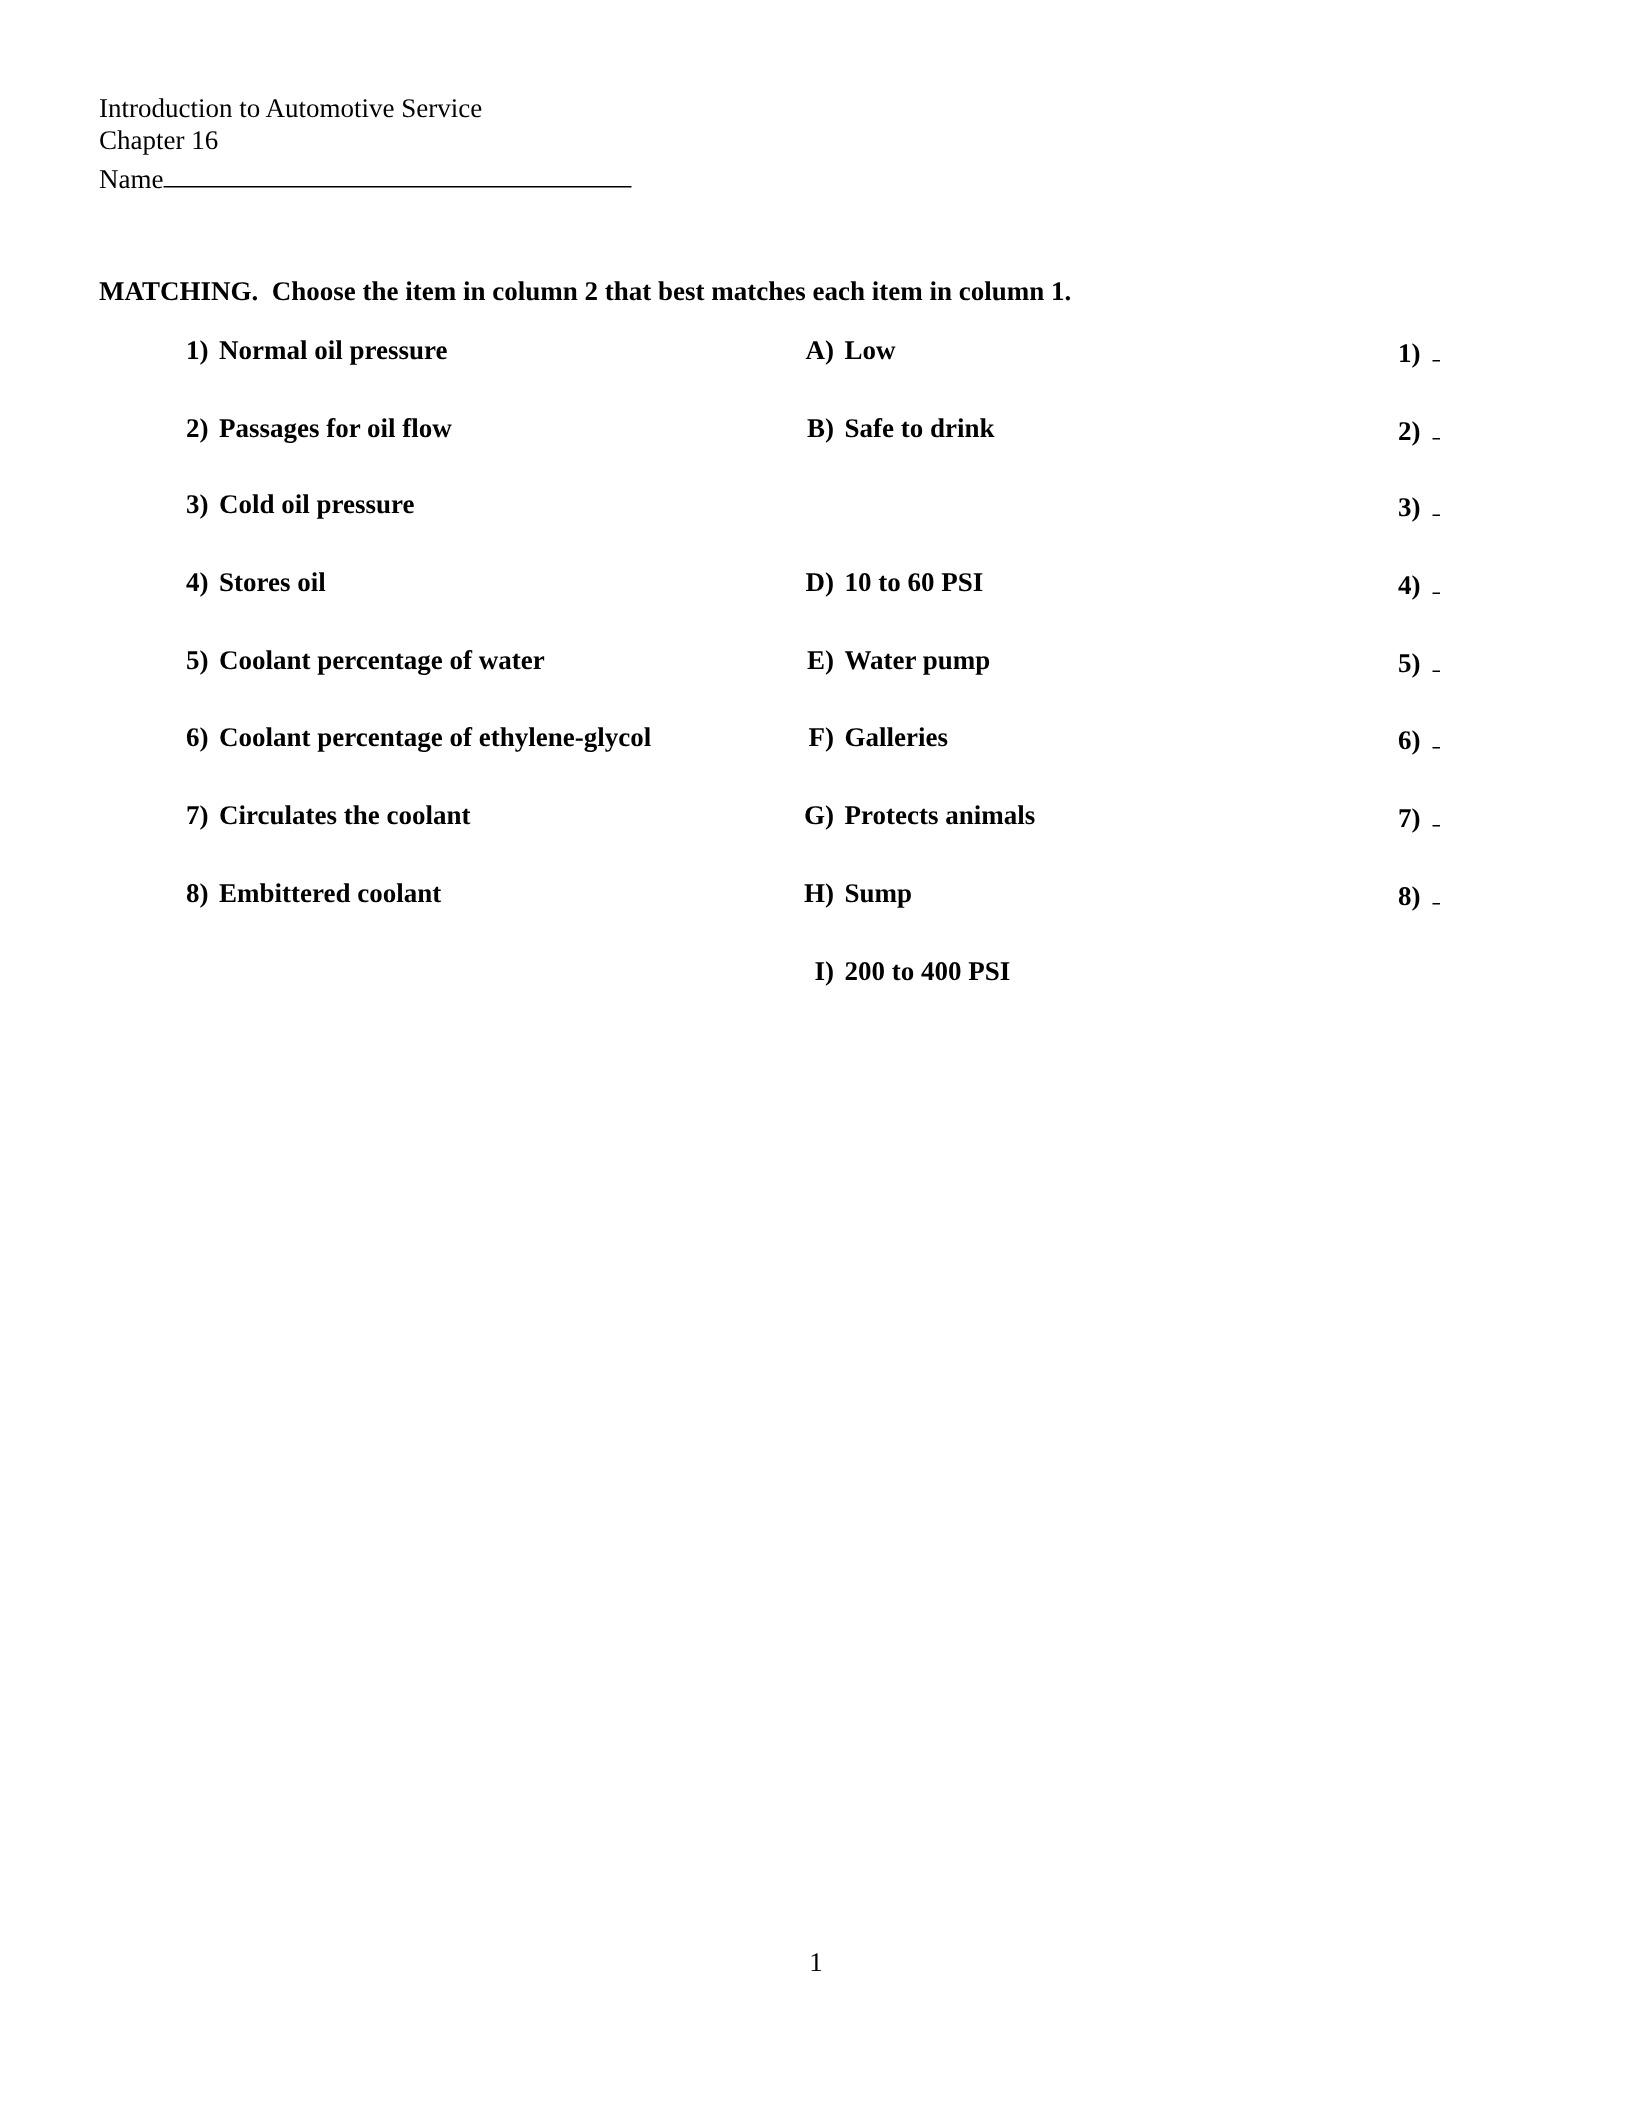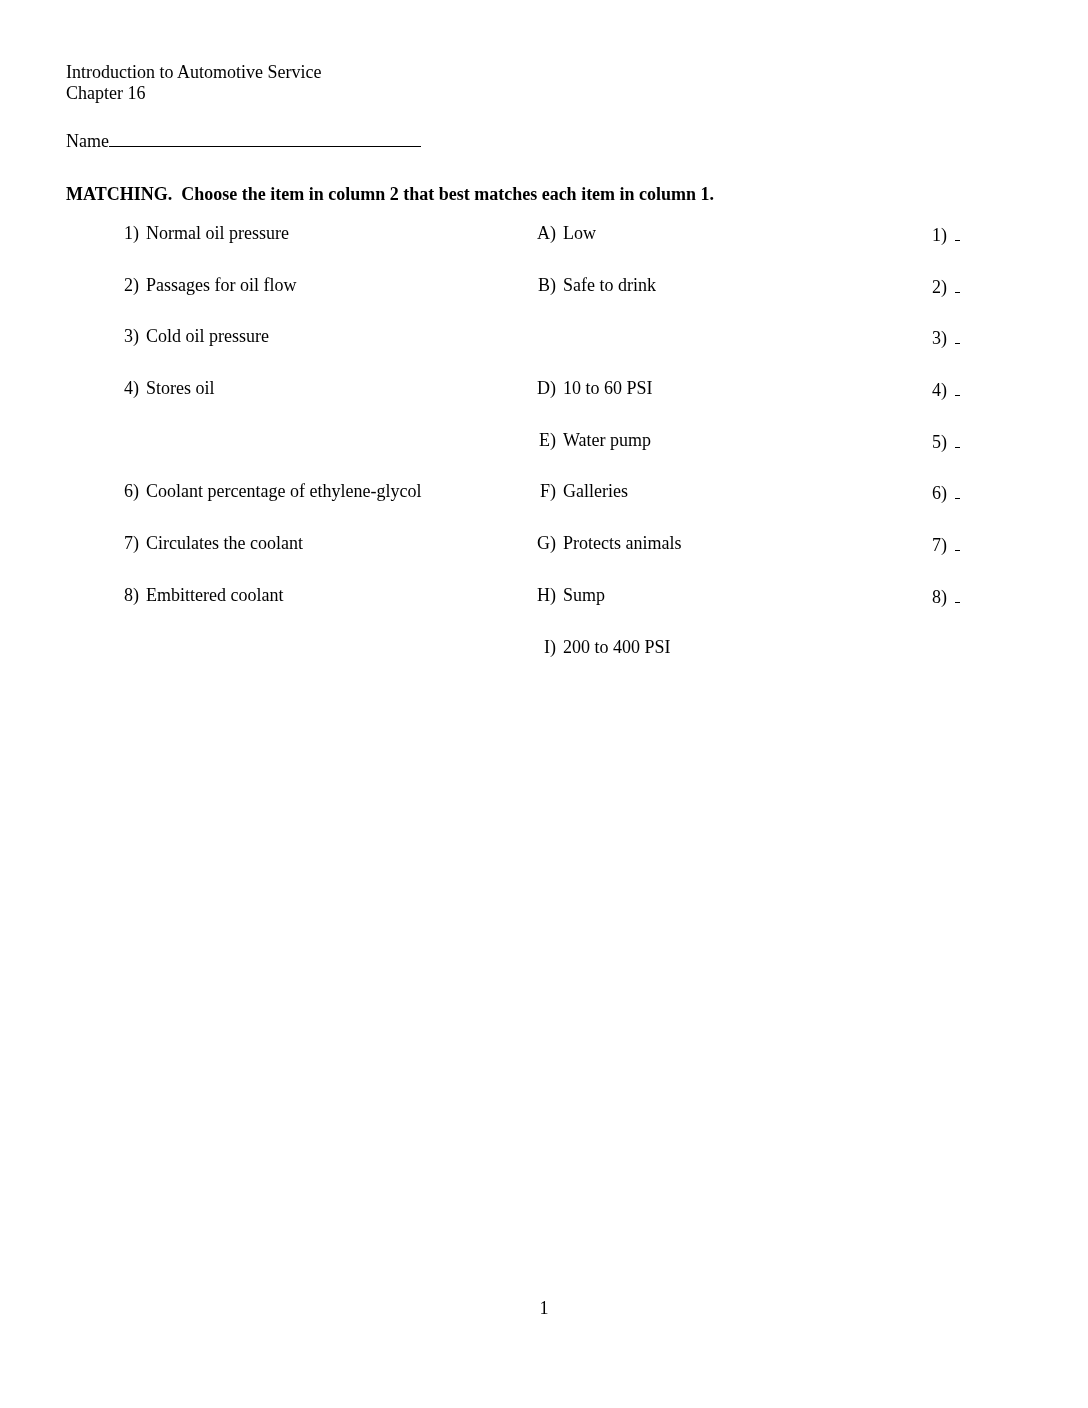--- a/index.html
+++ b/index.html
@@ -19,21 +19,21 @@
     overflow: hidden;
   }
   .header-block {
     position: absolute;
     top: 62px;
     left: 66px;
     line-height: 21px;
   }
   .name-row {
     position: absolute;
-    top: 128px;
+    top: 106px;
     left: 66px;
   }
   .name-line {
     display: inline-block;
     width: 312px;
     height: 18px;
     border-bottom: 1.6px solid #000;
   }
   .instructions {
     position: absolute;
@@ -41,20 +41,21 @@
     left: 66px;
     font-weight: bold;
     white-space: pre-wrap;
     text-align: center;
   }
   .matching-area {
     position: absolute;
     top: 222px;
     left: 0;
     width: 1088px;
+    font-weight: bold;
   }
   .m-row {
     position: relative;
     height: 51.7px;
   }
   .c1 {
     position: absolute;
     left: 66px;
     top: 0;
     width: 400px;
@@ -140,20 +141,21 @@
       <span class="c3"><span class="num">3)</span><span class="answer-blank"></span></span>
     </div>
 
     <div class="m-row">
       <span class="c1"><span class="num">4)</span><span>Stores oil</span></span>
       <span class="c2"><span class="letter">D)</span><span>10 to 60 PSI</span></span>
       <span class="c3"><span class="num">4)</span><span class="answer-blank"></span></span>
     </div>
 
     <div class="m-row">
+      <span class="c1"><span class="num">5)</span><span>Coolant percentage of water</span></span>
       <span class="c2"><span class="letter">E)</span><span>Water pump</span></span>
       <span class="c3"><span class="num">5)</span><span class="answer-blank"></span></span>
     </div>
 
     <div class="m-row">
       <span class="c1"><span class="num">6)</span><span>Coolant percentage of ethylene-glycol</span></span>
       <span class="c2"><span class="letter">F)</span><span>Galleries</span></span>
       <span class="c3"><span class="num">6)</span><span class="answer-blank"></span></span>
     </div>
 

